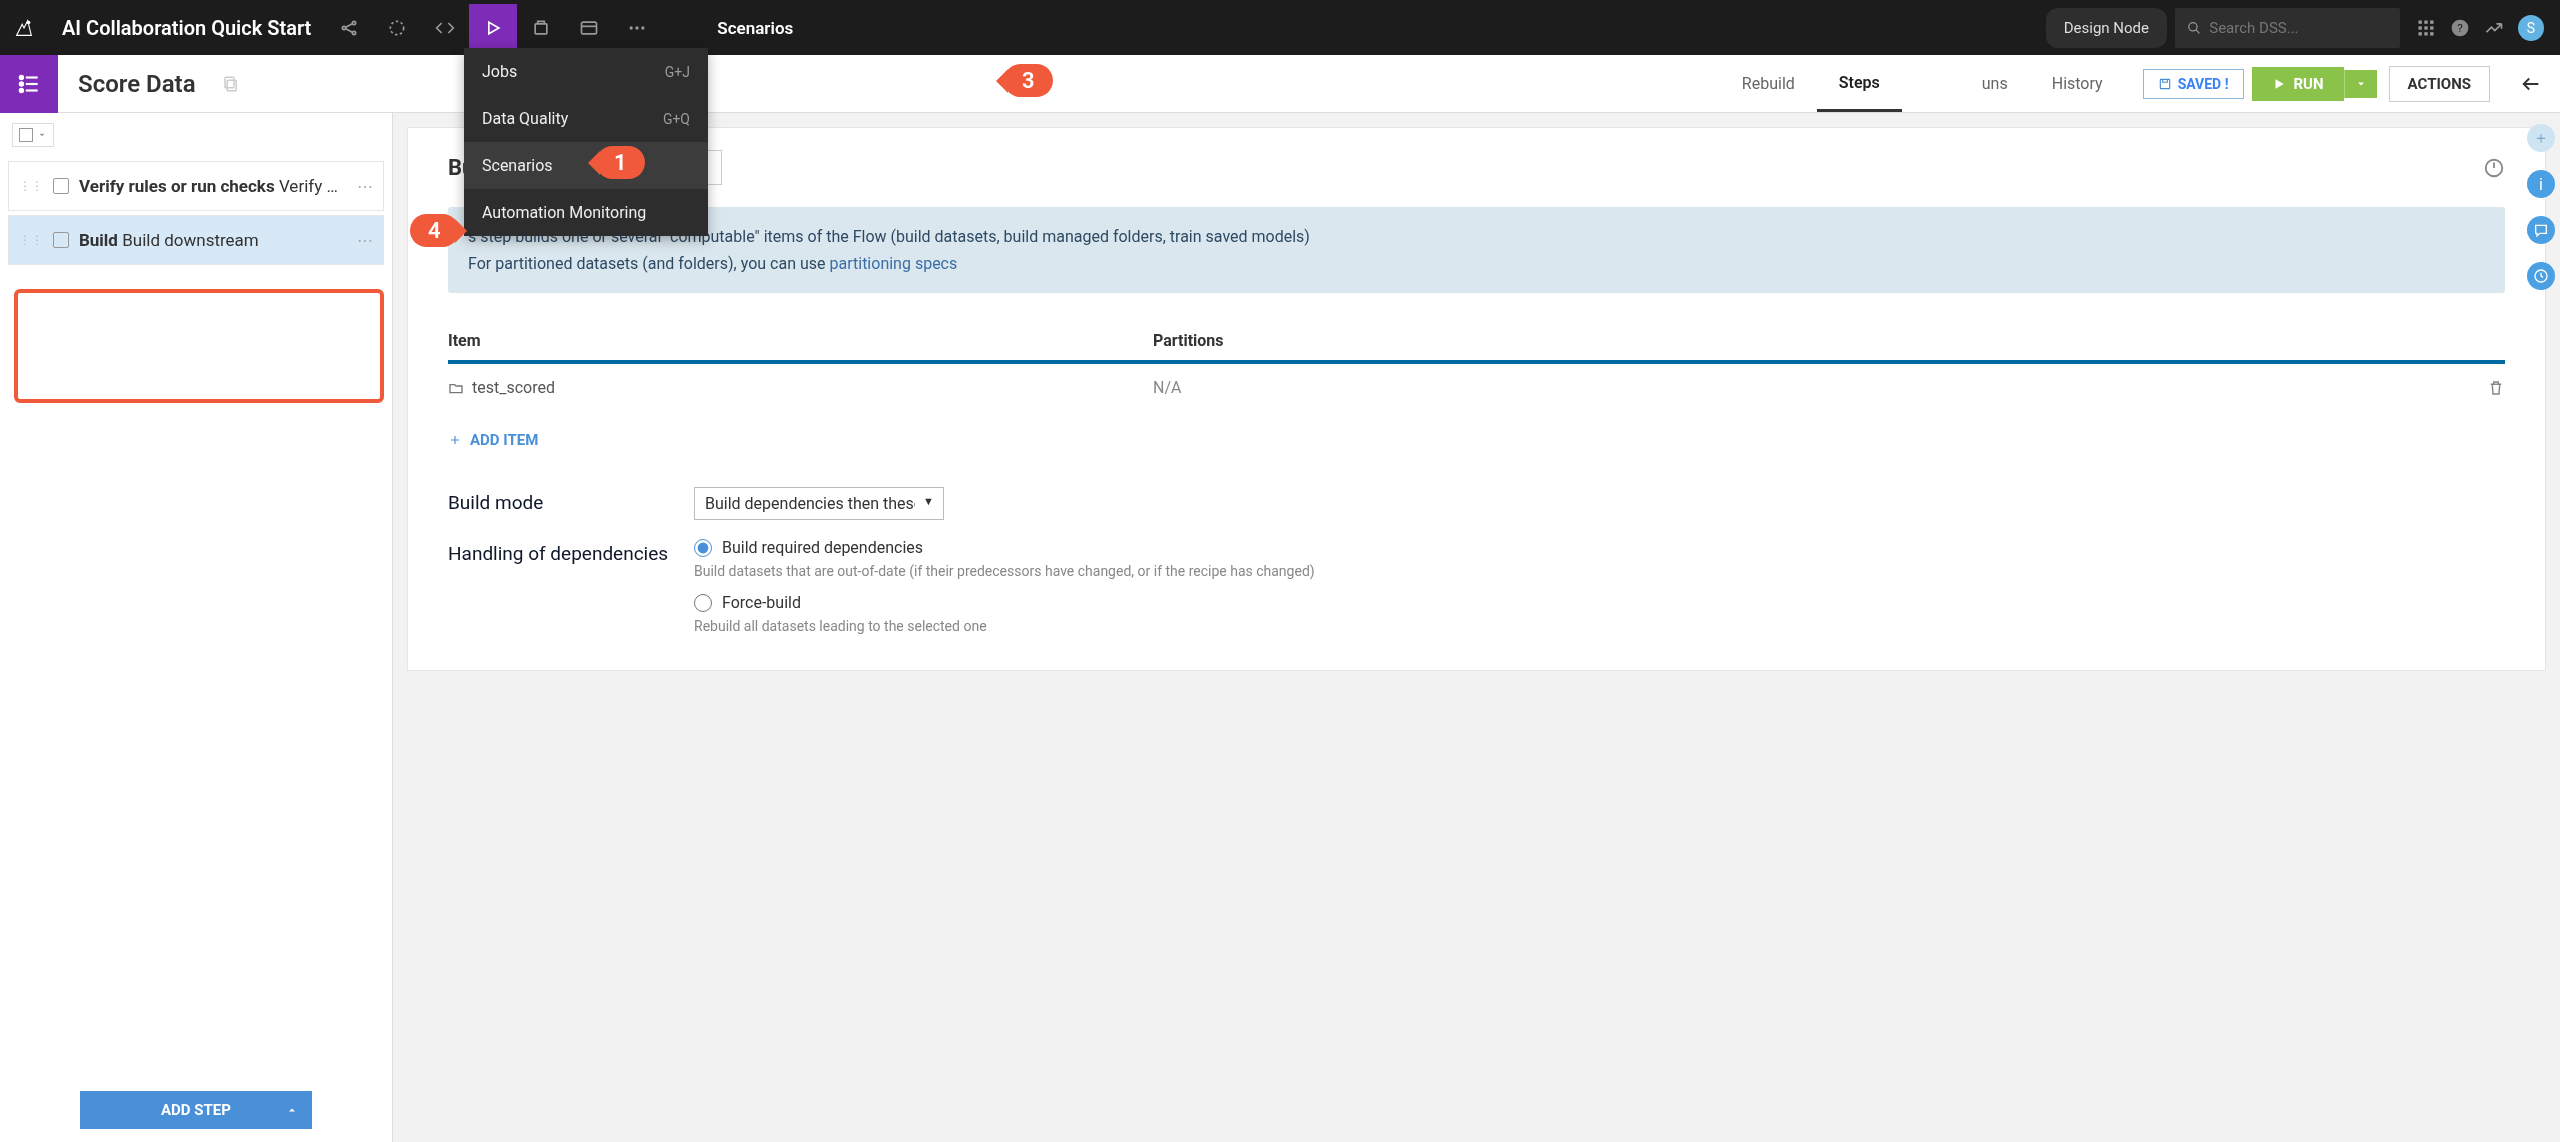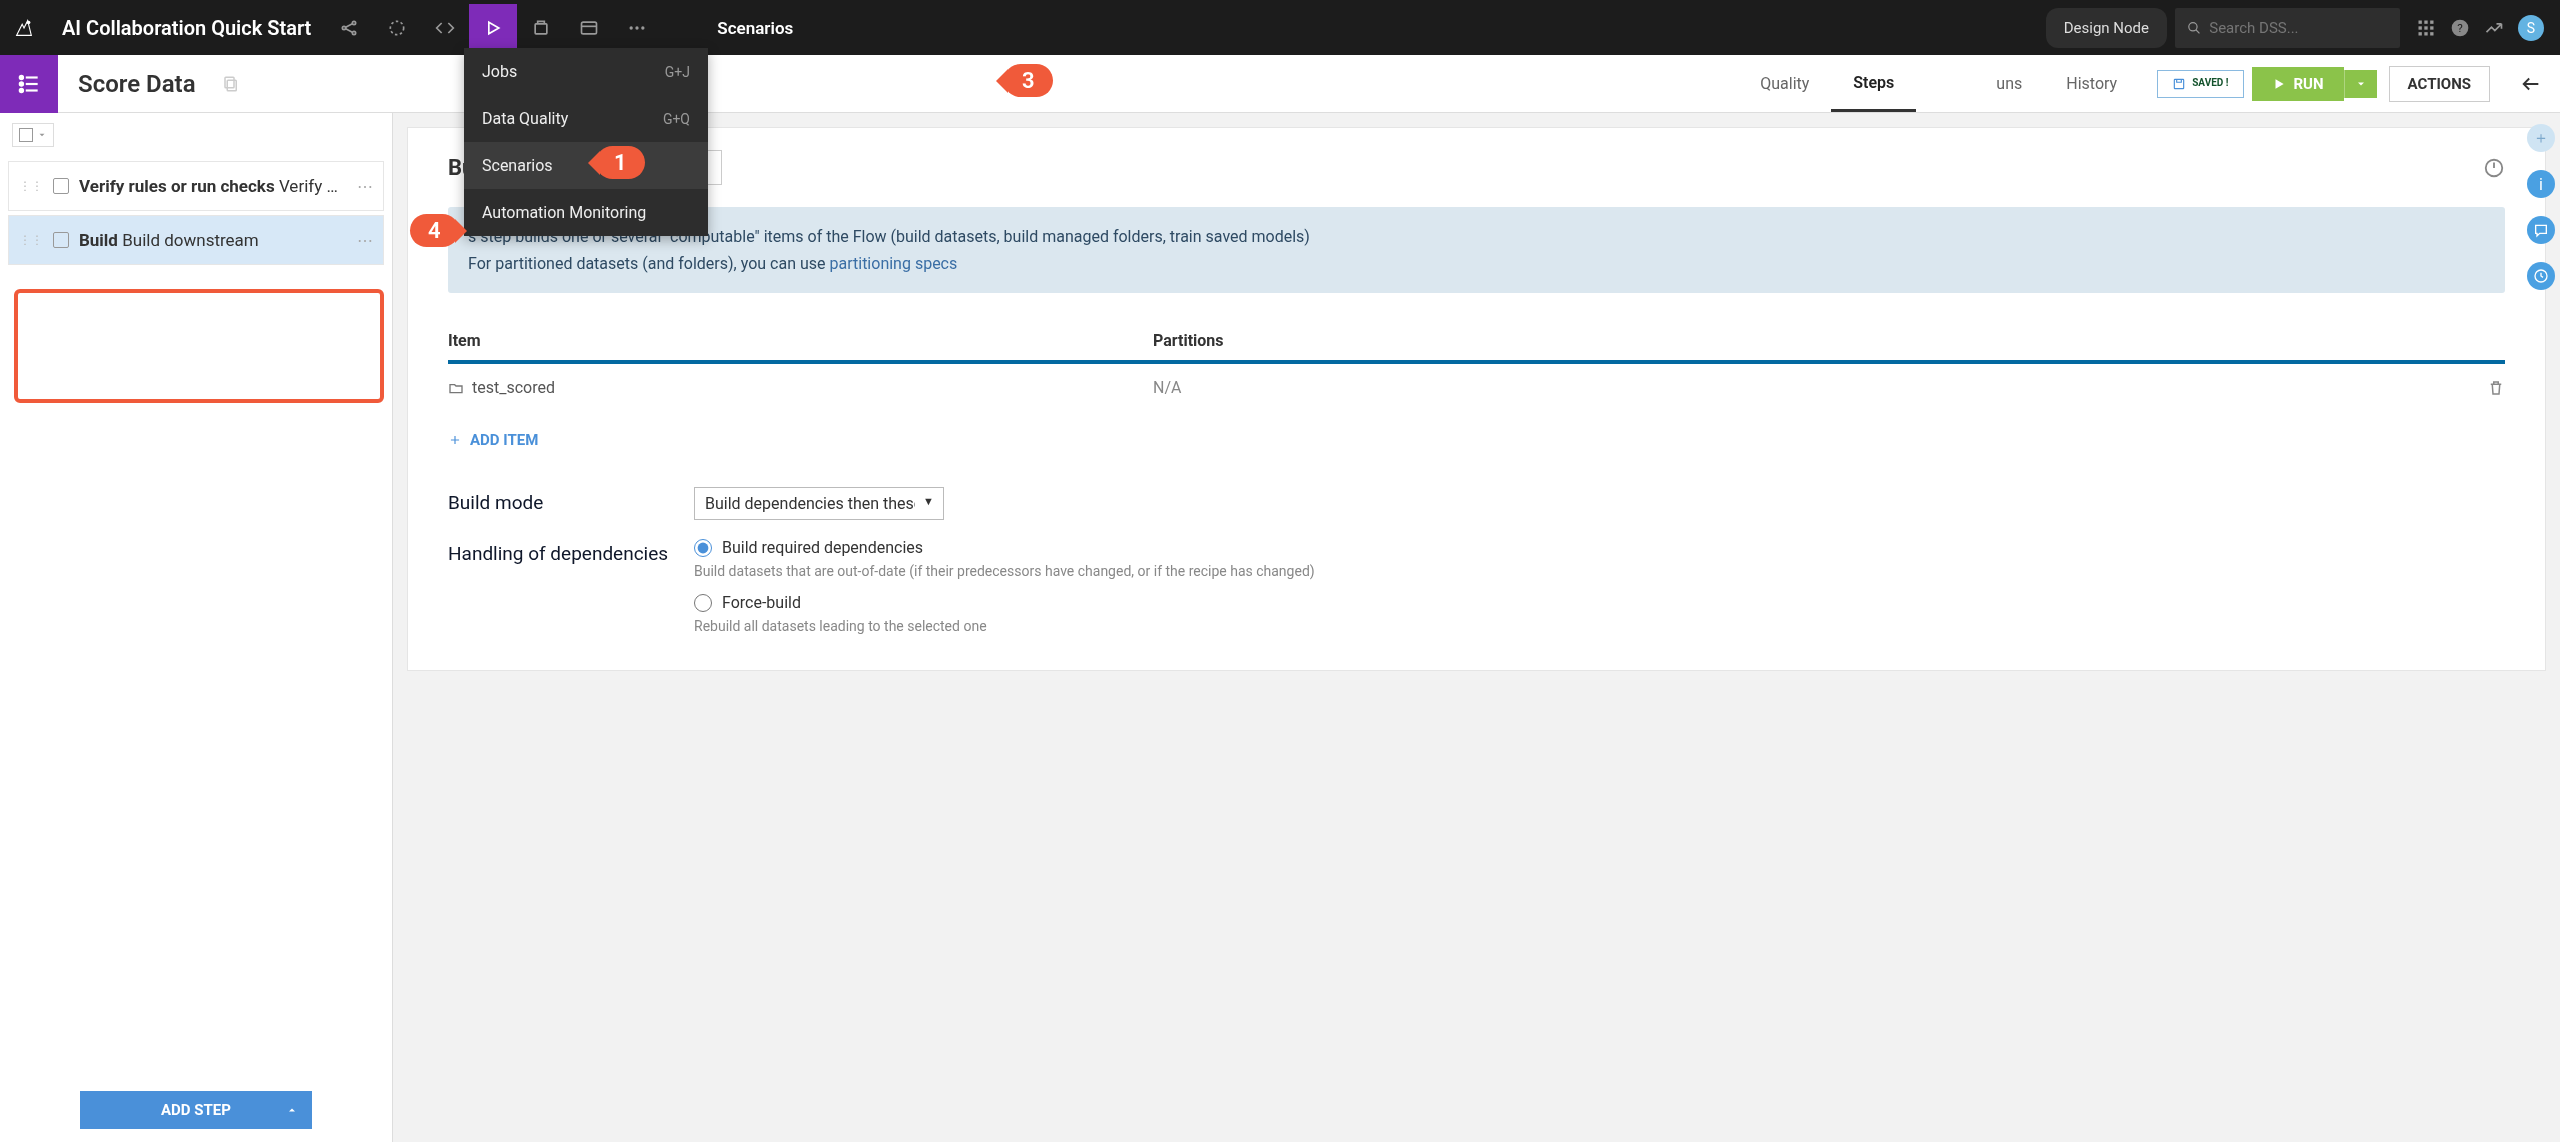--- a/index.html
+++ b/index.html
@@ -26,21 +26,21 @@
 .dropdown .dd-item.active { background: #3c3c3c; }
 
 
 .secondrow { display: flex; align-items: center; height: 58px; background: #fff; border-bottom: 1px solid #ddd; }
 .secondrow .ham { width: 58px; height: 58px; background: #7e2bb8; display: flex; align-items: center; justify-content: center; }
 .secondrow .page-title { font-size: 24px; font-weight: 600; color: #333; padding: 0 20px; }
 .secondrow .title-icon { color: #ccc; margin-left: 6px; }
 .secondrow .tabs { display: flex; align-items: center; margin-left: auto; height: 100%; }
 .secondrow .tab { padding: 0 22px; height: 100%; display: flex; align-items: center; color: #666; font-size: 16px; cursor: pointer; }
 .secondrow .tab.active { color: #222; font-weight: 600; border-bottom: 3px solid #333; }
-.secondrow .saved-btn { border: 1px solid #8abae0; color: #14532d; background: #fff; padding: 6px 14px; font-size: 10px; font-weight: 700; margin-left: 18px; display: flex; align-items: flex-start; gap: 6px; }
+.secondrow .saved-btn { border: 1px solid #8abae0; color: #3b82f6; background: #fff; padding: 6px 14px; font-size: 14px; font-weight: 700; margin-left: 18px; display: flex; align-items: center; gap: 6px; }
 .secondrow .run-btn { background: #8bc34a; color: #fff; border: none; padding: 8px 20px; font-size: 15px; font-weight: 700; margin-left: 8px; display: flex; align-items: center; gap: 8px; }
 .secondrow .run-dd { background: #8bc34a; color: #fff; border: none; border-left: 1px solid rgba(255,255,255,0.3); padding: 8px 10px; }
 .secondrow .actions-btn { border: 1px solid #ccc; background: #fff; color: #333; padding: 8px 18px; font-size: 15px; font-weight: 700; margin: 0 12px; }
 .secondrow .back-arrow { padding: 0 18px; color: #333; cursor: pointer; }
 
 
 .main { display: flex; height: calc(100% - 106px); }
 .leftpanel { width: 393px; border-right: 1px solid #ddd; background: #fff; display: flex; flex-direction: column; position: relative; }
 .lp-top { padding: 10px 12px; }
 .lp-select { border: 1px solid #ddd; padding: 4px 6px; display: inline-flex; align-items: center; gap: 4px; color: #999; }
@@ -222,21 +222,21 @@
       </svg>
   </div>
   <div class="page-title">Score Data</div>
   <span class="title-icon">
       <svg width="18" height="18" viewBox="0 0 24 24" fill="none" stroke="#ccc" stroke-width="2">
         <rect x="7" y="7" width="12" height="14" rx="1"></rect>
         <rect x="4" y="3" width="12" height="14" rx="1"></rect>
       </svg>
     </span>
   <div class="tabs">
-    <div class="tab">Quality</div>
+    <div class="tab">Rebuild</div>
     <div class="tab active">Steps</div>
     <div class="tab" style="padding-left:80px">uns</div>
     <div class="tab">History</div>
   </div>
   <button class="saved-btn">
     <svg width="14" height="14" viewBox="0 0 24 24" fill="none" stroke="#4a90d9" stroke-width="2">
         <rect x="4" y="4" width="16" height="16" rx="1"></rect>
         <path d="M8 4 V9 H16 V4"></path>
       </svg>
     <span>SAVED !</span>

